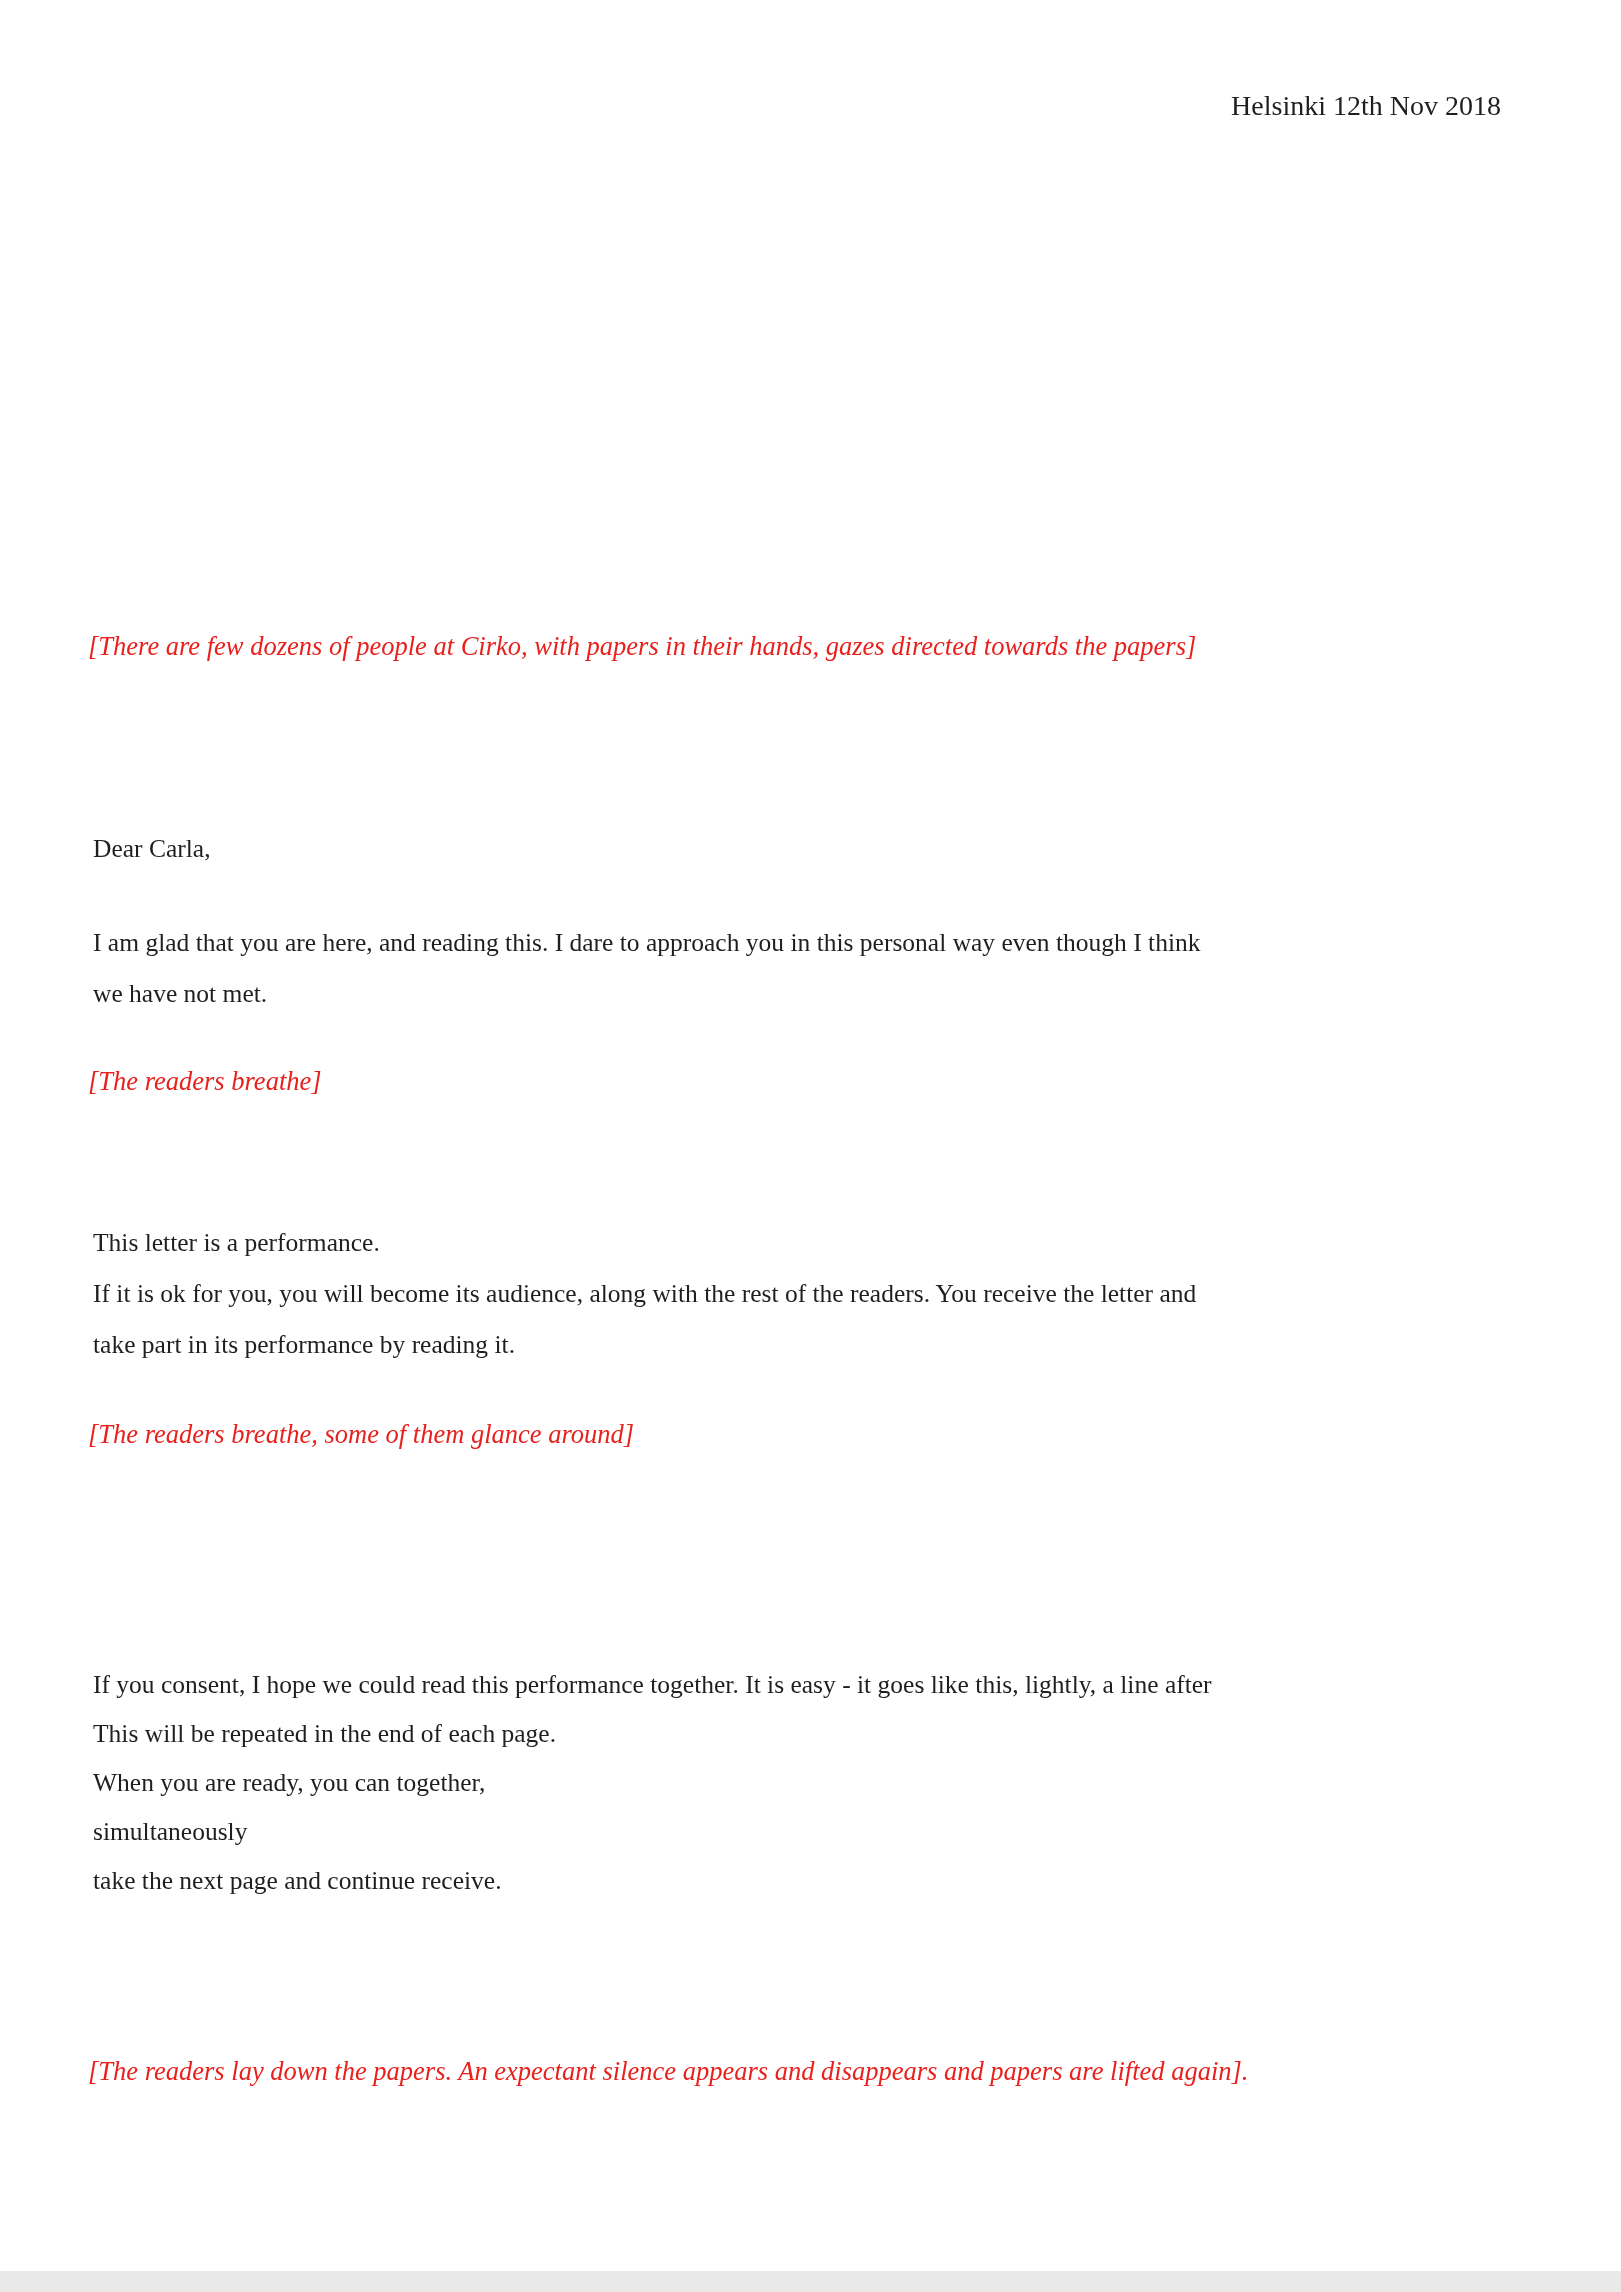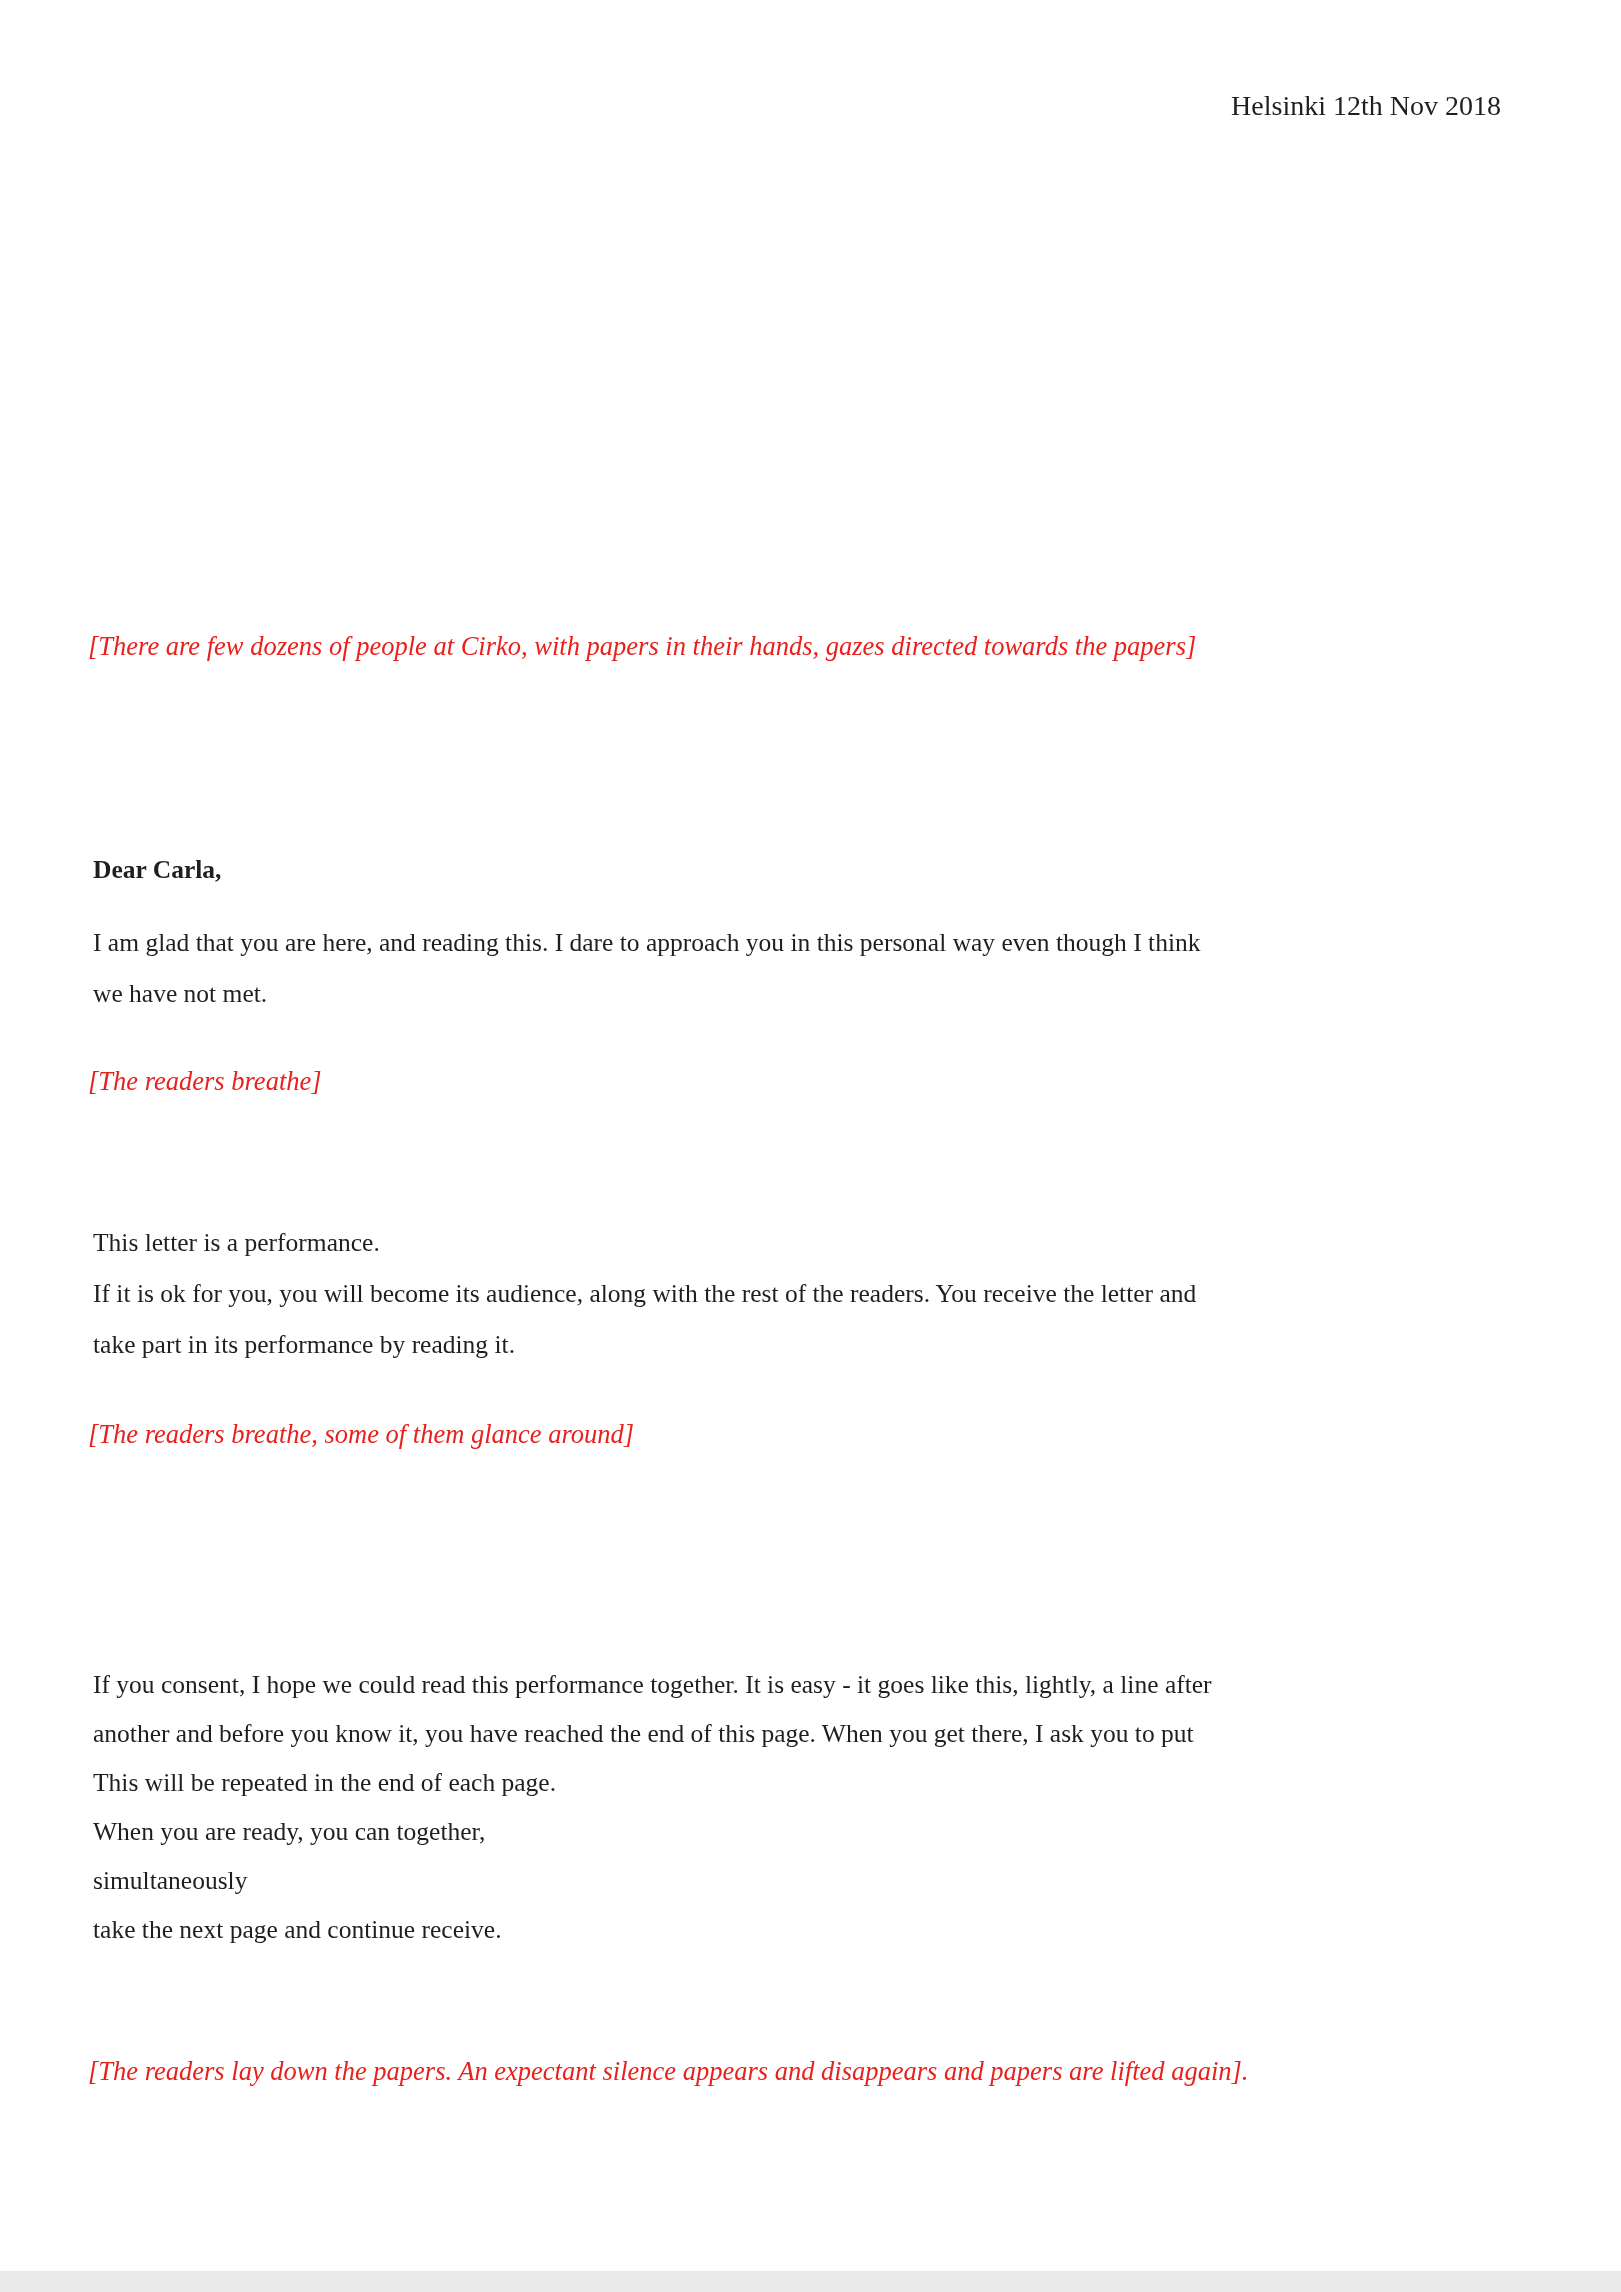--- a/index.html
+++ b/index.html
@@ -46,42 +46,41 @@
 </style>
 </head>
 <body>
 
 <div class="page">
 
   <div class="abs date-line">Helsinki 12th Nov 2018</div>
 
   <div class="abs stage" style="top: 627px; font-family: Liberation Serif, serif;">[There are few dozens of people at Cirko, with papers in their hands, gazes directed towards the papers]</div>
 
-  <div class="abs body-block" style="top: 844px; font-weight: bold;">
+  <div class="abs body-block" style="top: 823px;">
     <div class="line">Dear Carla,</div>
   </div>
 
   <div class="abs body-block" style="top: 917px;">
     <div class="line">I am glad that you are here, and reading this. I dare to approach you in this personal way even though I think</div>
     <div class="line">we have not met.</div>
   </div>
 
   <div class="abs stage" style="top: 1062px;">[The readers breathe]</div>
 
   <div class="abs body-block" style="top: 1217px;">
     <div class="line">This letter is a performance.</div>
     <div class="line">If it is ok for you, you will become its audience, along with the rest of the readers. You receive the letter and</div>
     <div class="line">take part in its performance by reading it.</div>
   </div>
 
   <div class="abs stage" style="top: 1415px;">[The readers breathe, some of them glance around]</div>
 
   <div class="abs body-block lh50" style="top: 1660px;">
     <div class="line">If you consent, I hope we could read this performance together. It is easy - it goes like this, lightly, a line after</div>
-    <div class="line">another and before you know it, you have reached the end of this page. When you get there, I ask you to put</div>
     <div class="line">This will be repeated in the end of each page.</div>
     <div class="line">When you are ready, you can together,</div>
     <div class="line">simultaneously</div>
     <div class="line">take the next page and continue receive.</div>
   </div>
 
   <div class="abs stage" style="top: 2052px;">[The readers lay down the papers. An expectant silence appears and disappears and papers are lifted again].</div>
 
 </div>
 

